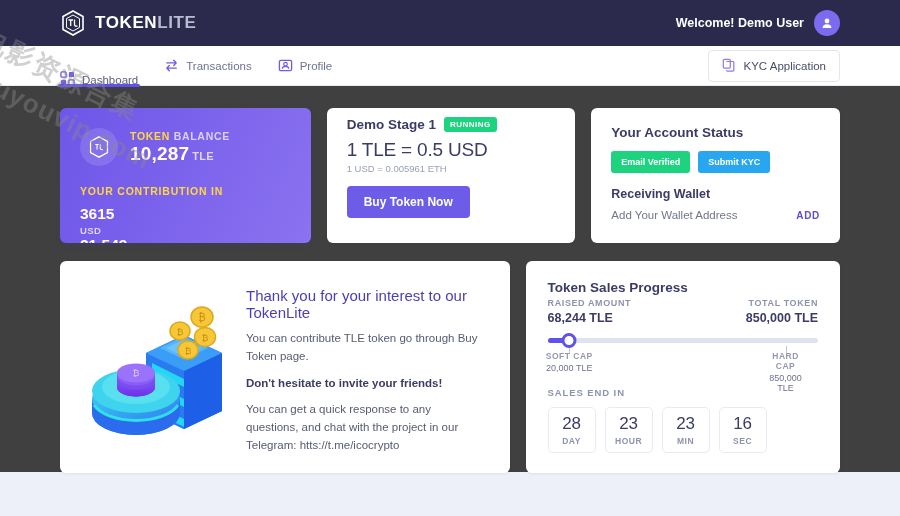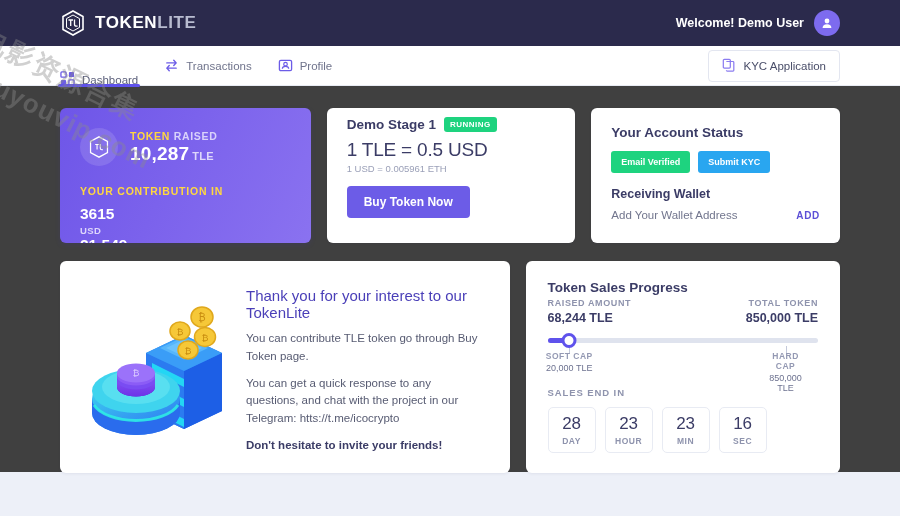--- a/index.html
+++ b/index.html
@@ -255,21 +255,21 @@
           <span class="bal-circle">
             <svg width="22" height="24" viewBox="0 0 26 28">
               <path d="M13 2 L23 7.5 L23 20.5 L13 26 L3 20.5 L3 7.5 Z" fill="none" stroke="#fff" stroke-width="1.5"></path>
               <path d="M8.5 11 L13 11 M10.7 11 L10.7 17" stroke="#fff" stroke-width="1.3" fill="none"></path>
               <path d="M14.5 10.4 L14.5 15.4 Q14.5 17.2 16.4 17.2 L17.6 17.2" stroke="#fff" stroke-width="1.3" fill="none"></path>
             </svg>
           </span>
           <div>
             <div class="bal-title">
               <span class="y">TOKEN</span>
-              <span class="w">RAISED</span>
+              <span class="w">BALANCE</span>
             </div>
             <div class="bal-amount">
               <span>10,287</span><span class="unit">TLE</span>
             </div>
           </div>
         </div>
         <div class="contrib-label">YOUR CONTRIBUTION IN</div>
         <div class="contrib-row">
           <div class="contrib-cell">
             <div class="contrib-val">3615</div>
@@ -366,22 +366,22 @@
               <ellipse cx="121" cy="50" rx="10.5" ry="9.5" fill="#f6c838" stroke="#e0a81c" stroke-width="1.5"></ellipse>
               <text x="121" y="54" font-size="9" fill="#c98d10" text-anchor="middle" font-family="Liberation Sans, sans-serif">₿</text>
               <ellipse cx="104" cy="63" rx="10" ry="9" fill="#f6c838" stroke="#e0a81c" stroke-width="1.5"></ellipse>
               <text x="104" y="67" font-size="9" fill="#c98d10" text-anchor="middle" font-family="Liberation Sans, sans-serif">₿</text>
             </g>
           </svg>
         </div>
         <div class="wel-body">
           <div class="wel-title">Thank you for your interest to our TokenLite</div>
           <div class="wel-p">You can contribute TLE token go through Buy Token page.</div>
+          <div class="wel-p strong">Don't hesitate to invite your friends!</div>
           <div class="wel-p">You can get a quick response to any questions, and chat with the project in our Telegram: htts://t.me/icocrypto</div>
-          <div class="wel-p strong">Don't hesitate to invite your friends!</div>
         </div>
       </div>
 
       <div class="card card-progress">
         <div class="prog-title">Token Sales Progress</div>
         <div class="prog-caps">
           <div>
             <div class="cap-lbl">RAISED AMOUNT</div>
             <div class="cap-val">68,244 TLE</div>
           </div>

